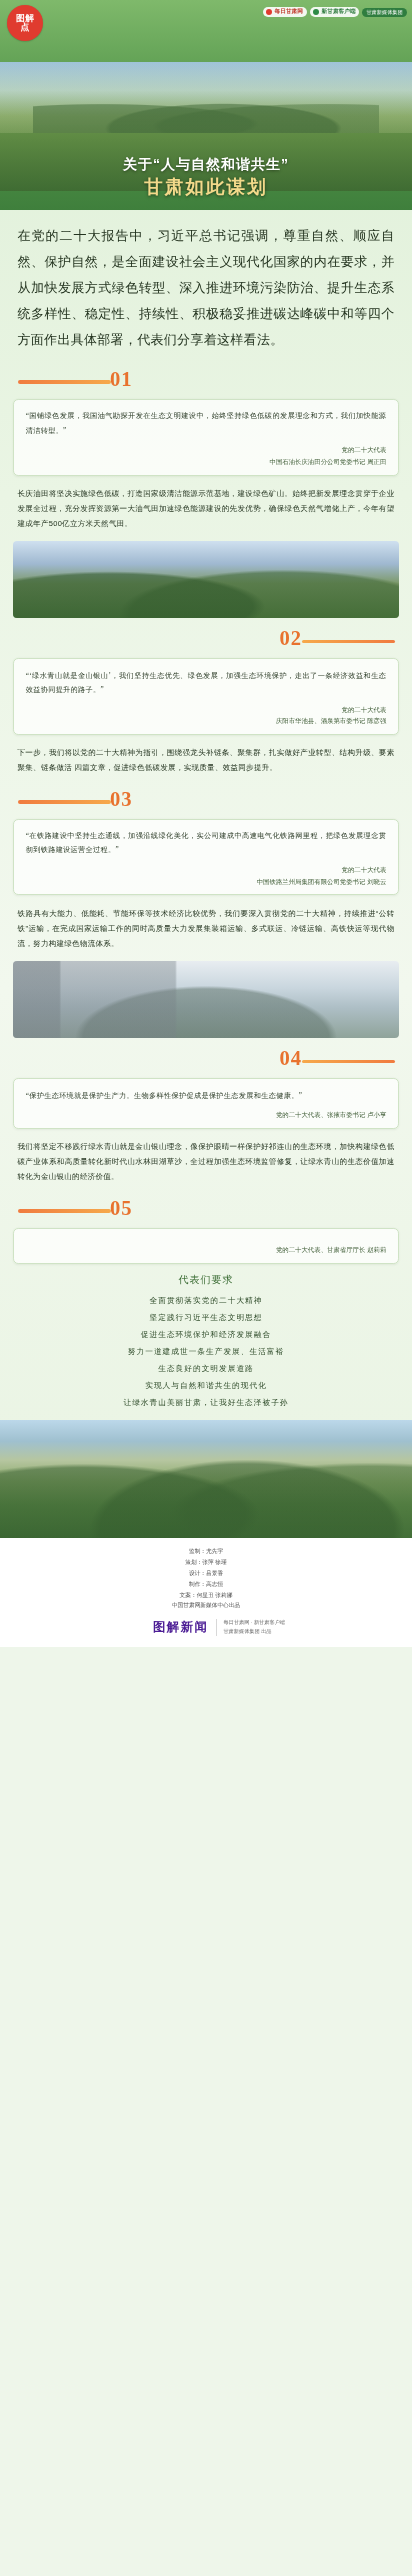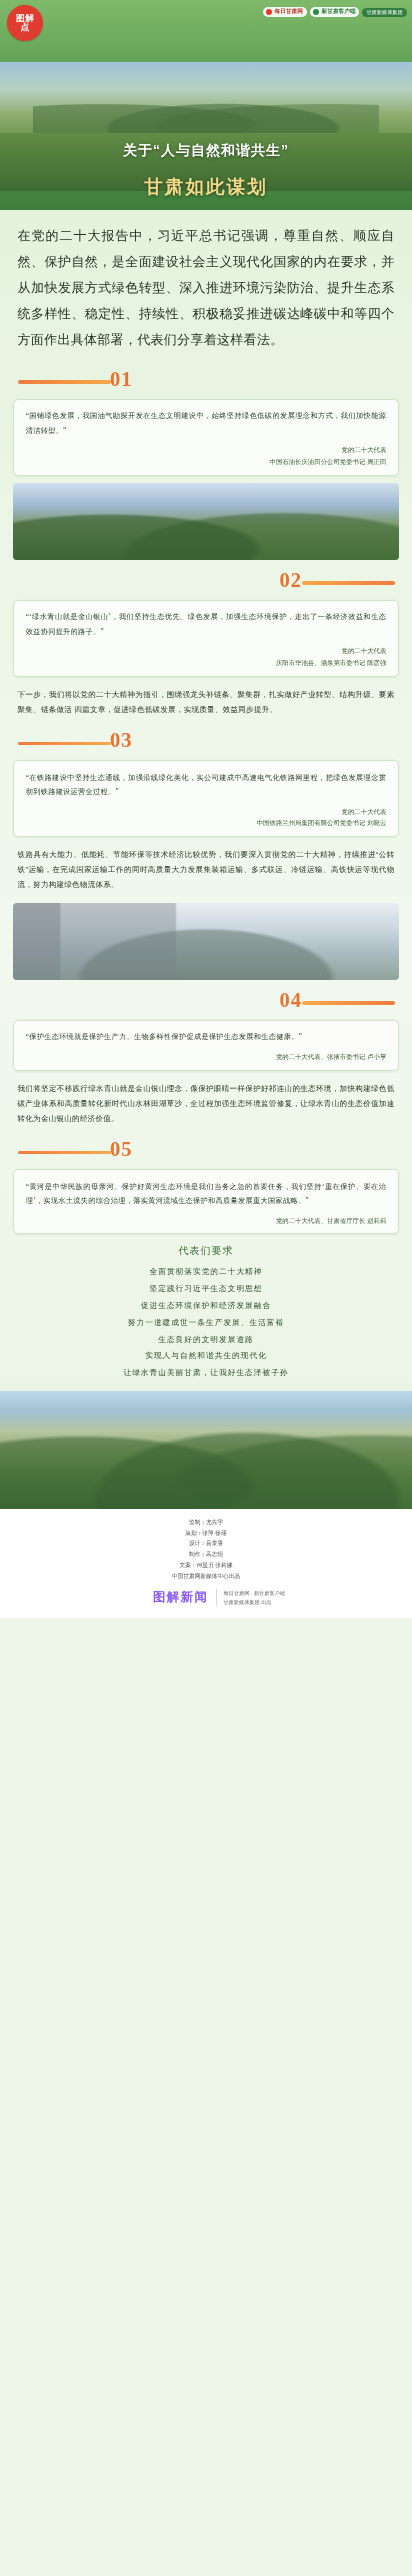--- a/index.html
+++ b/index.html
@@ -98,21 +98,21 @@
     position: absolute;
     left: 0; right: 0; bottom: 11.3px;
     text-align: center;
   }
   .hdr-title1 {
     font-size: 14px;
     color: #ffffff;
     font-weight: bold;
     letter-spacing: 1px;
     text-shadow: 0 1px 3.1px rgba(0,0,0,.45);
-    margin-bottom: 14px;
+    margin-bottom: 0;
   }
   .hdr-title2 {
     font-size: 18.5px;
     font-weight: bold;
     letter-spacing: 2.1px;
     color: #f2d98a;
     text-shadow: 0 1px 3.1px rgba(0,0,0,.5);
     font-family: Liberation Mono, monospace;
   }
 
@@ -280,21 +280,21 @@
   .footer-brand {
     display: flex;
     align-items: center;
     justify-content: center;
     gap: 7.2px;
     padding: 0 14.4px;
   }
   .footer-brand .fb-title {
     font-size: 12.4px;
     font-weight: bold;
-    color: #8b5cf6;
+    color: #4c1d95;
     letter-spacing: 1.5px;
     font-family: "Liberation Serif","DejaVu Serif",serif;
     padding-left: 26px;
   }
   .footer-brand .fb-right {
     text-align: left;
     font-size: 5.2px;
     line-height: 1.7;
     color: #6b6b6b;
   }
@@ -338,20 +338,21 @@
     <div class="bar"></div>
     <div class="num">01</div>
   </div>
   <div class="quote-card">
     <div class="quote-text">“国铺绿色发展，我国油气勘探开发在生态文明建设中，始终坚持绿色低碳的发展理念和方式，我们加快能源清洁转型。”</div>
     <div class="quote-attr">
       <span class="line">党的二十大代表</span>
       <span class="line">中国石油长庆油田分公司党委书记 周正田</span>
     </div>
   </div>
+  <div class="para">长庆油田将坚决实施绿色低碳，打造国家级清洁能源示范基地，建设绿色矿山。始终把新发展理念贯穿于企业发展全过程，充分发挥资源第一大油气田加速绿色能源建设的先发优势，确保绿色天然气增储上产，今年有望建成年产500亿立方米天然气田。</div>
   <div class="photo p1"></div>
 
   <div class="sec-num">
     <div class="bar right"></div>
     <div class="num right">02</div>
   </div>
   <div class="quote-card">
     <div class="quote-text">“‘绿水青山就是金山银山’，我们坚持生态优先、绿色发展，加强生态环境保护，走出了一条经济效益和生态效益协同提升的路子。”</div>
     <div class="quote-attr">
       <span class="line">党的二十大代表</span>
@@ -384,21 +385,20 @@
       <span class="line">党的二十大代表、张掖市委书记 卢小亨</span>
     </div>
   </div>
   <div class="para">我们将坚定不移践行绿水青山就是金山银山理念，像保护眼睛一样保护好祁连山的生态环境，加快构建绿色低碳产业体系和高质量转化新时代山水林田湖草沙，全过程加强生态环境监管修复，让绿水青山的生态价值加速转化为金山银山的经济价值。</div>
 
   <div class="sec-num">
     <div class="bar"></div>
     <div class="num">05</div>
   </div>
   <div class="quote-card">
-    <div class="quote-text">“黄河是中华民族的母亲河。保护好黄河生态环境是我们当务之急的首要任务，我们坚持‘重在保护、要在治理’，实现水土流失的综合治理，落实黄河流域生态保护和高质量发展重大国家战略。”</div>
     <div class="quote-attr">
       <span class="line">党的二十大代表、甘肃省厅厅长 赵莉莉</span>
     </div>
   </div>
 
   <div class="poem">
     <div class="ptitle">代表们要求</div>
     <div class="pline">全面贯彻落实党的二十大精神</div>
     <div class="pline">坚定践行习近平生态文明思想</div>
     <div class="pline">促进生态环境保护和经济发展融合</div>

